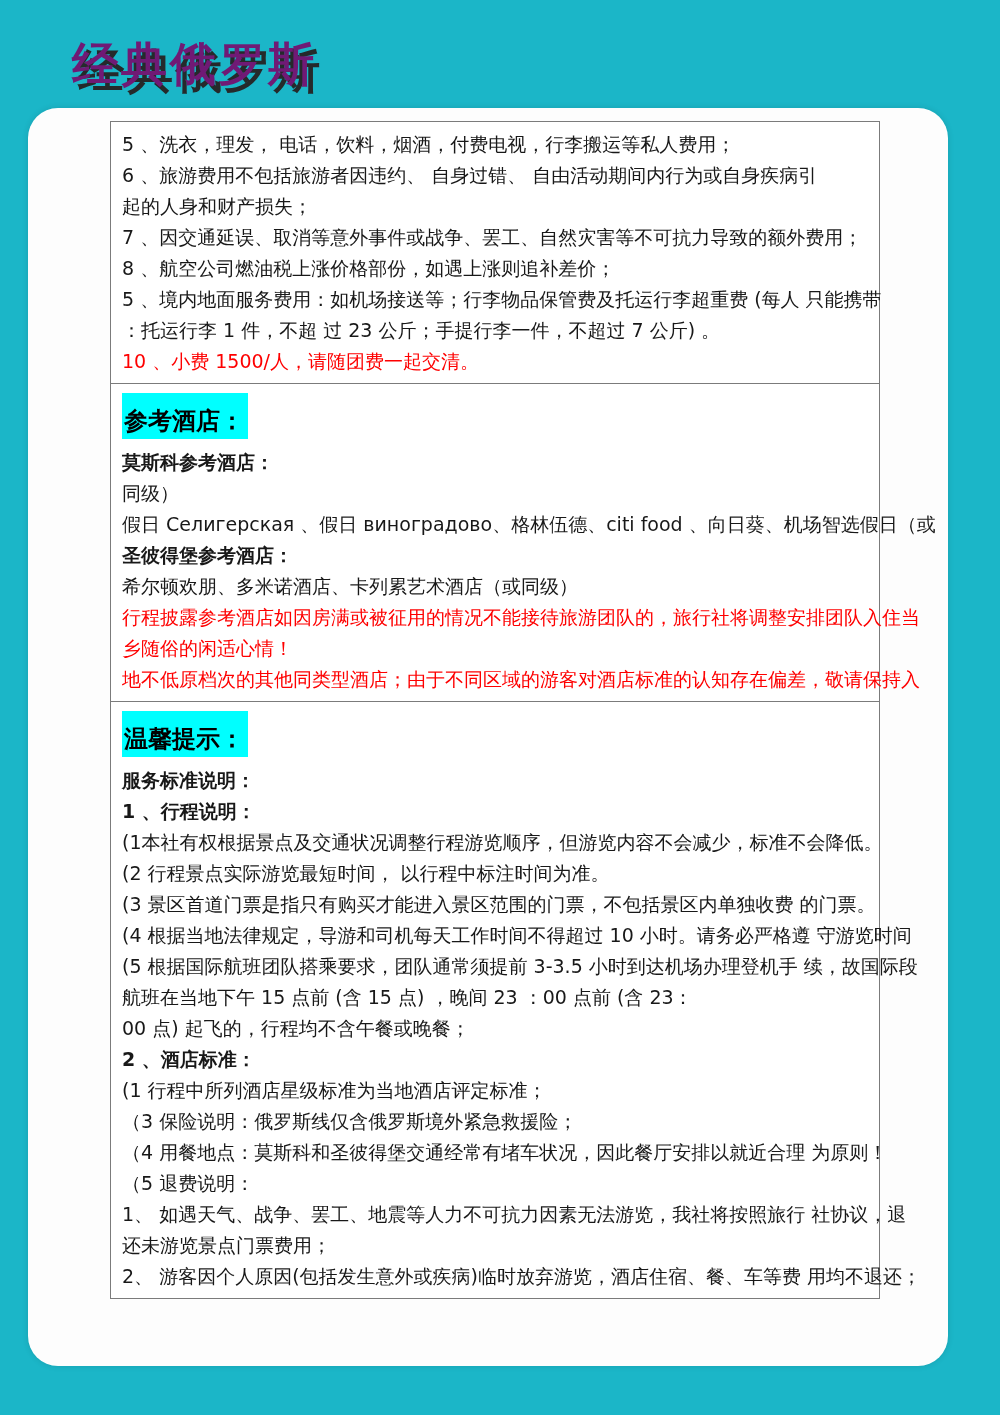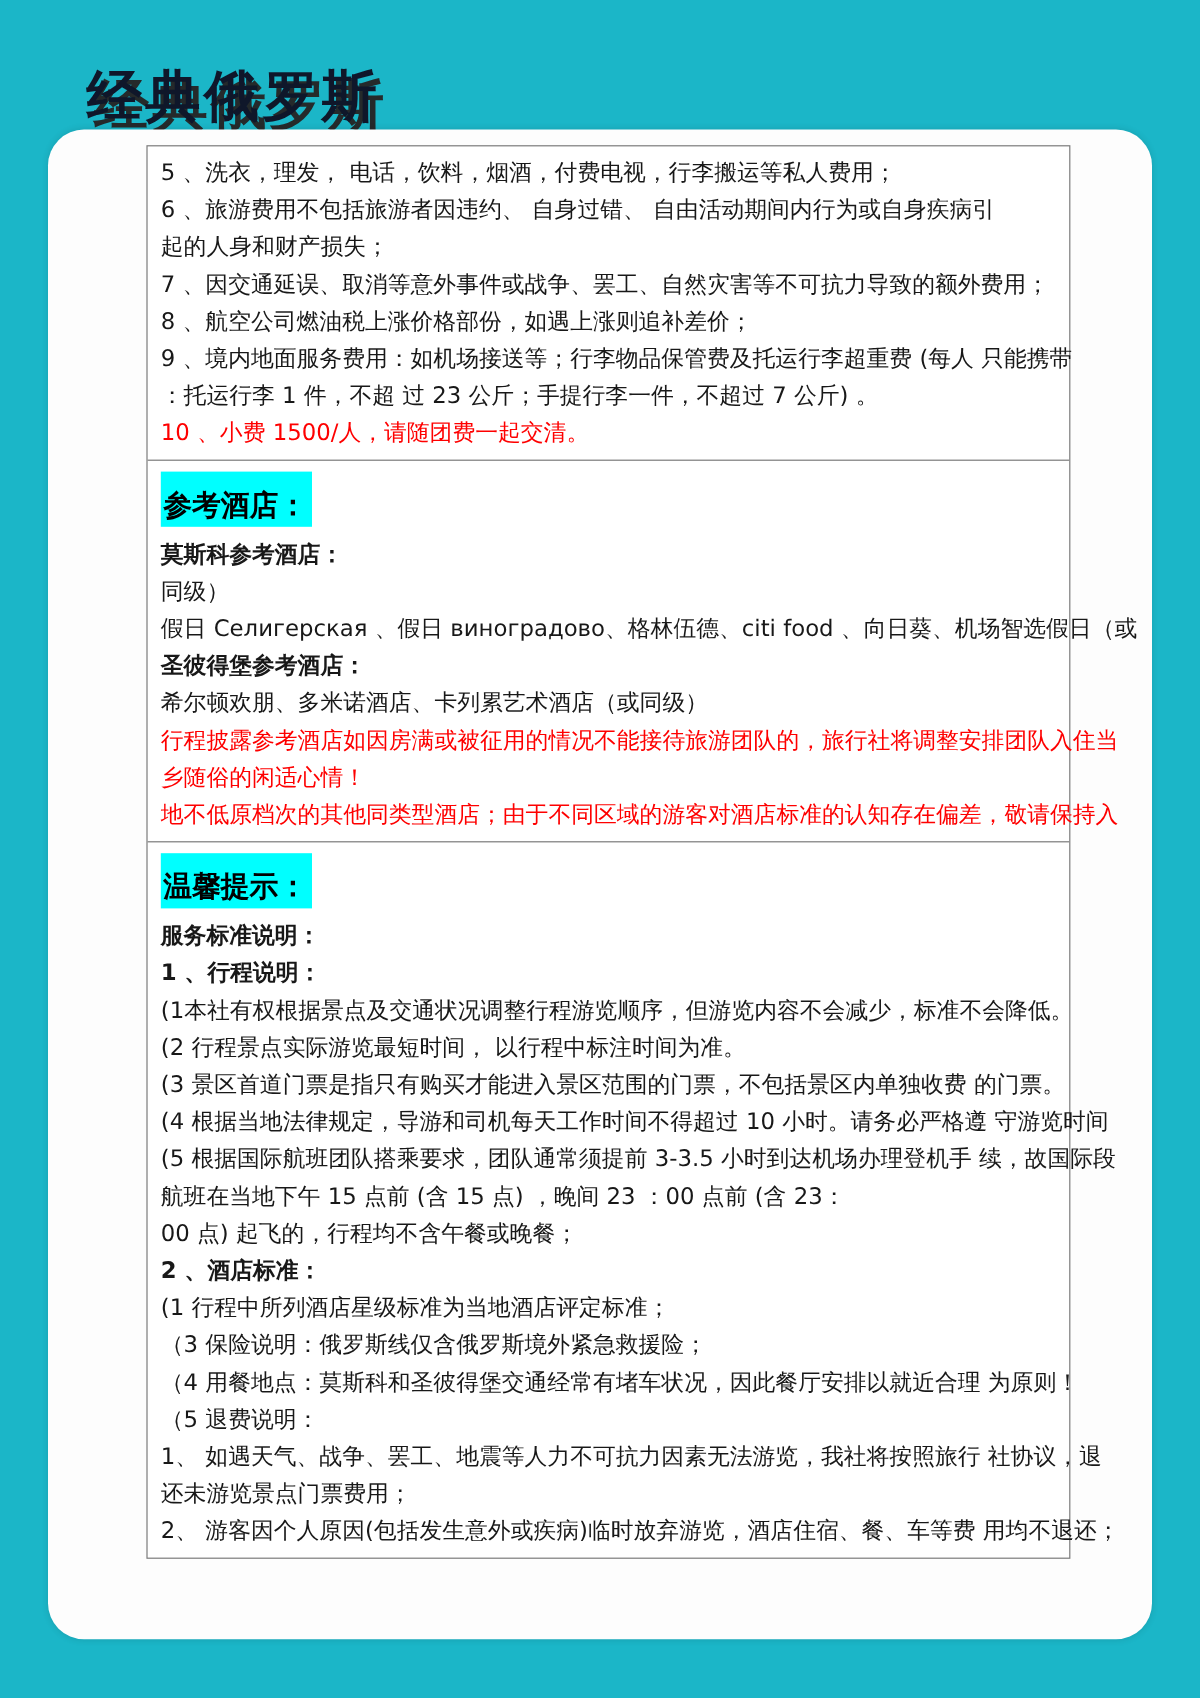--- a/index.html
+++ b/index.html
@@ -6,29 +6,29 @@
   body {
     width:1000px; height:1415px;
     background:var(--bg, #1bb6c8);
     font-family:"DejaVu Sans","Liberation Sans",sans-serif;
     position:relative;
     overflow:hidden;
   }
   .page { position:absolute; inset:0; }
 
   .page-title {
-    position:absolute; left:72px; top:50px; margin:0;
+    position:absolute; left:72px; top:34px; margin:0;
     font-size:46px; font-weight:bold; letter-spacing:3px;
-    color:#0f172a;
+    color:#701a75;
     text-shadow:6px 7px 0 #252a2b;
     white-space:nowrap;
   }
 
   .card {
-    position:absolute; left:40px; top:108px;
+    position:absolute; left:28px; top:108px;
     width:920px; height:1258px;
     background:#fdfdfd;
     border-radius:30px;
     box-shadow:0 0 6px rgba(0,0,0,0.12);
   }
 
   .content-table {
     position:absolute; left:82px; top:13px;
     width:768px;
     border:1px solid #7b7b7b;
@@ -65,21 +65,21 @@
 
   <div class="card">
     <div class="content-table">
 
       <section class="cell">
         <p class="line">5 、洗衣，理发， 电话，饮料，烟酒，付费电视，行李搬运等私人费用；</p>
         <p class="line">6 、旅游费用不包括旅游者因违约、 自身过错、 自由活动期间内行为或自身疾病引</p>
         <p class="line">起的人身和财产损失；</p>
         <p class="line">7 、因交通延误、取消等意外事件或战争、罢工、自然灾害等不可抗力导致的额外费用；</p>
         <p class="line">8 、航空公司燃油税上涨价格部份，如遇上涨则追补差价；</p>
-        <p class="line">9 、境内地面服务费用：如机场接送等；行李物品保管费及托运行李超重费 (每人 只能携带</p>
+        <p class="line">5 、境内地面服务费用：如机场接送等；行李物品保管费及托运行李超重费 (每人 只能携带</p>
         <p class="line">：托运行李 1 件，不超 过 23 公斤；手提行李一件，不超过 7 公斤) 。</p>
         <p class="line red">10 、小费 1500/人，请随团费一起交清。</p>
       </section>
 
       <section class="cell">
         <div class="heading-row">
           <span class="hl">参考酒店：</span>
         </div>
         <p class="line b">莫斯科参考酒店：</p>
         <p class="line">同级）</p>

